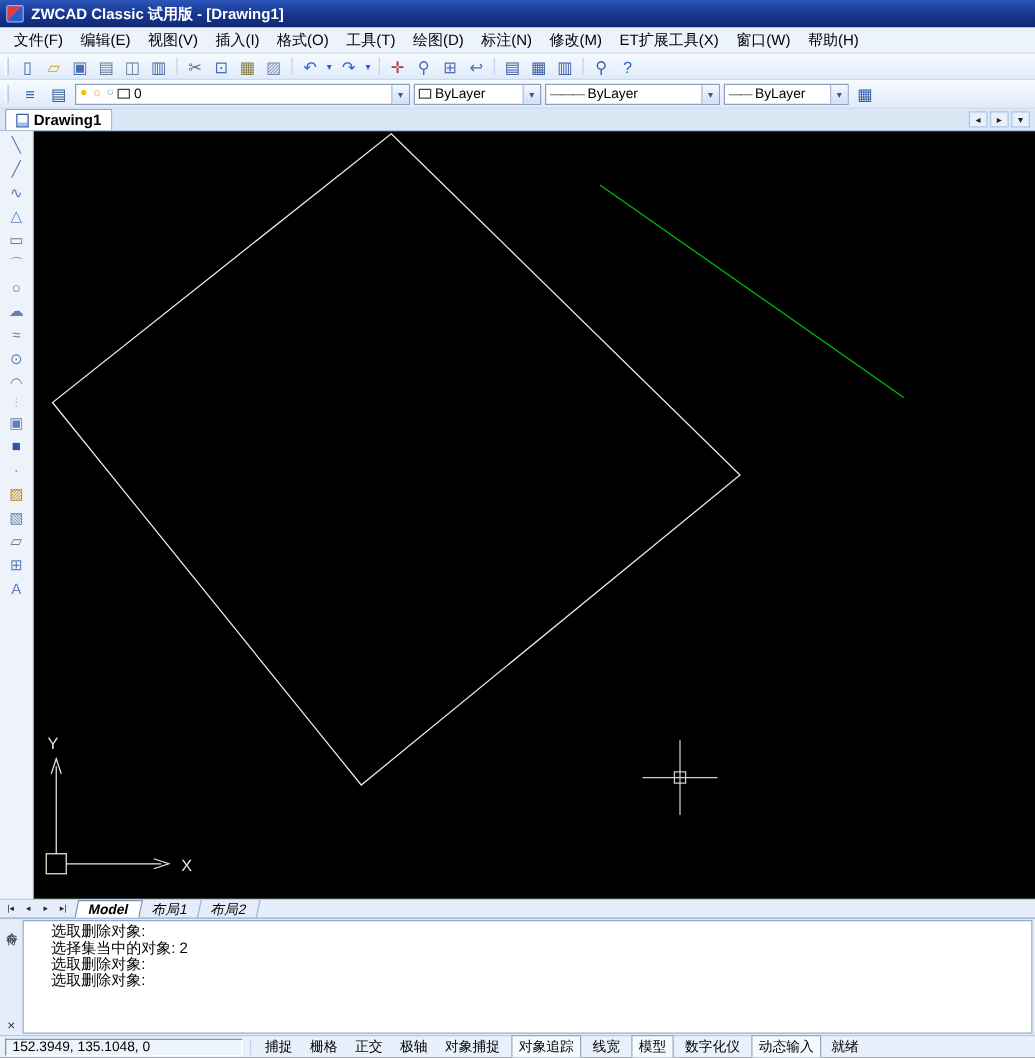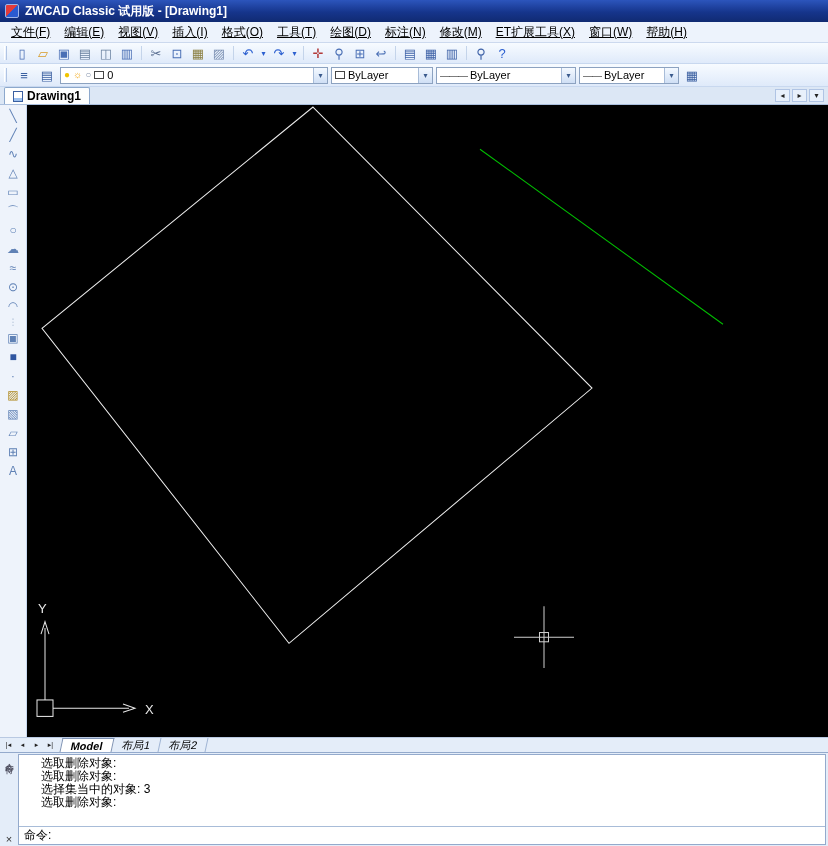--- a/index.html
+++ b/index.html
@@ -9,21 +9,21 @@
 
   
   .titlebar { height:22px; flex:0 0 22px; background:linear-gradient(180deg,#2c55bc 0%,#16358c 55%,#102a72 100%);
     color:#fff; display:flex; align-items:center; gap:6px; padding:0 5px; font-weight:bold; }
   .app-icon { width:14px; height:14px; border-radius:2px;
     background:linear-gradient(135deg,#e23b3b 0 50%, #2a5ad0 50% 100%); border:1px solid #9db4e8; }
 
   
   .menubar { height:21px; flex:0 0 21px; background:#edf3fc; border-bottom:1px solid #ccd9ee;
     display:flex; align-items:center; padding-left:4px; color:#000; }
-  .menu-item { padding:2px 7px; white-space:nowrap;text-decoration:underline; }
+  .menu-item { padding:2px 7px; white-space:nowrap; }
 
   
   .toolbar { height:21px; flex:0 0 21px; background:linear-gradient(#f7fbff,#dfeafa);
     border-bottom:1px solid #c8d8ef; display:flex; align-items:center; padding-left:2px; gap:1px; }
   .toolbar2 { height:23px; flex:0 0 23px; gap:3px; }
   .grip { width:3px; height:14px; border-left:1px solid #ffffff; border-right:1px solid #b0c4e4; margin:0 4px 0 2px; }
   .tb-items { display:flex; align-items:center; gap:1px; }
   .tbtn { width:20px; height:18px; display:flex; align-items:center; justify-content:center;
     font-size:13px; color:#3a5fa0; }
   .tbtn.narrow { width:9px; font-size:8px; }
@@ -270,25 +270,39 @@
 
   <div class="cmdpanel">
     <div class="cmd-grip">
       <span class="cmd-vtitle">命令行</span>
       <span class="cmd-close">×</span>
     </div>
     <div class="cmd-right">
       <div class="cmd-history">
 
       <div class="cmd-line">选取删除对象:</div>
+          <div class="cmd-line">选择集当中的对象: 2</div>
           <div class="cmd-line">选取删除对象:</div>
-          <div class="cmd-line">选择集当中的对象: 3</div>
           <div class="cmd-line">选取删除对象:</div>
         </div>
-      <div class="cmd-promptrow">
-        <span>命令:</span>
-        <span class="cmd-caret"></span>
-      </div>
-    </div>
-  </div>
-
+    </div>
+  </div>
+
+  <div class="statusbar">
+    <span class="coords">152.3949, 135.1048, 0</span>
+    <span class="statussep"></span>
+    <div class="toggles">
+
+    <span class="toggle">捕捉</span>
+        <span class="toggle">栅格</span>
+        <span class="toggle">正交</span>
+        <span class="toggle">极轴</span>
+        <span class="toggle">对象捕捉</span>
+        <span class="toggle active">对象追踪</span>
+        <span class="toggle">线宽</span>
+        <span class="toggle active">模型</span>
+        <span class="toggle">数字化仪</span>
+        <span class="toggle active">动态输入</span>
+      </div>
+    <span class="ready">就绪</span>
+  </div>
 
 </div>
 
 </body></html>

